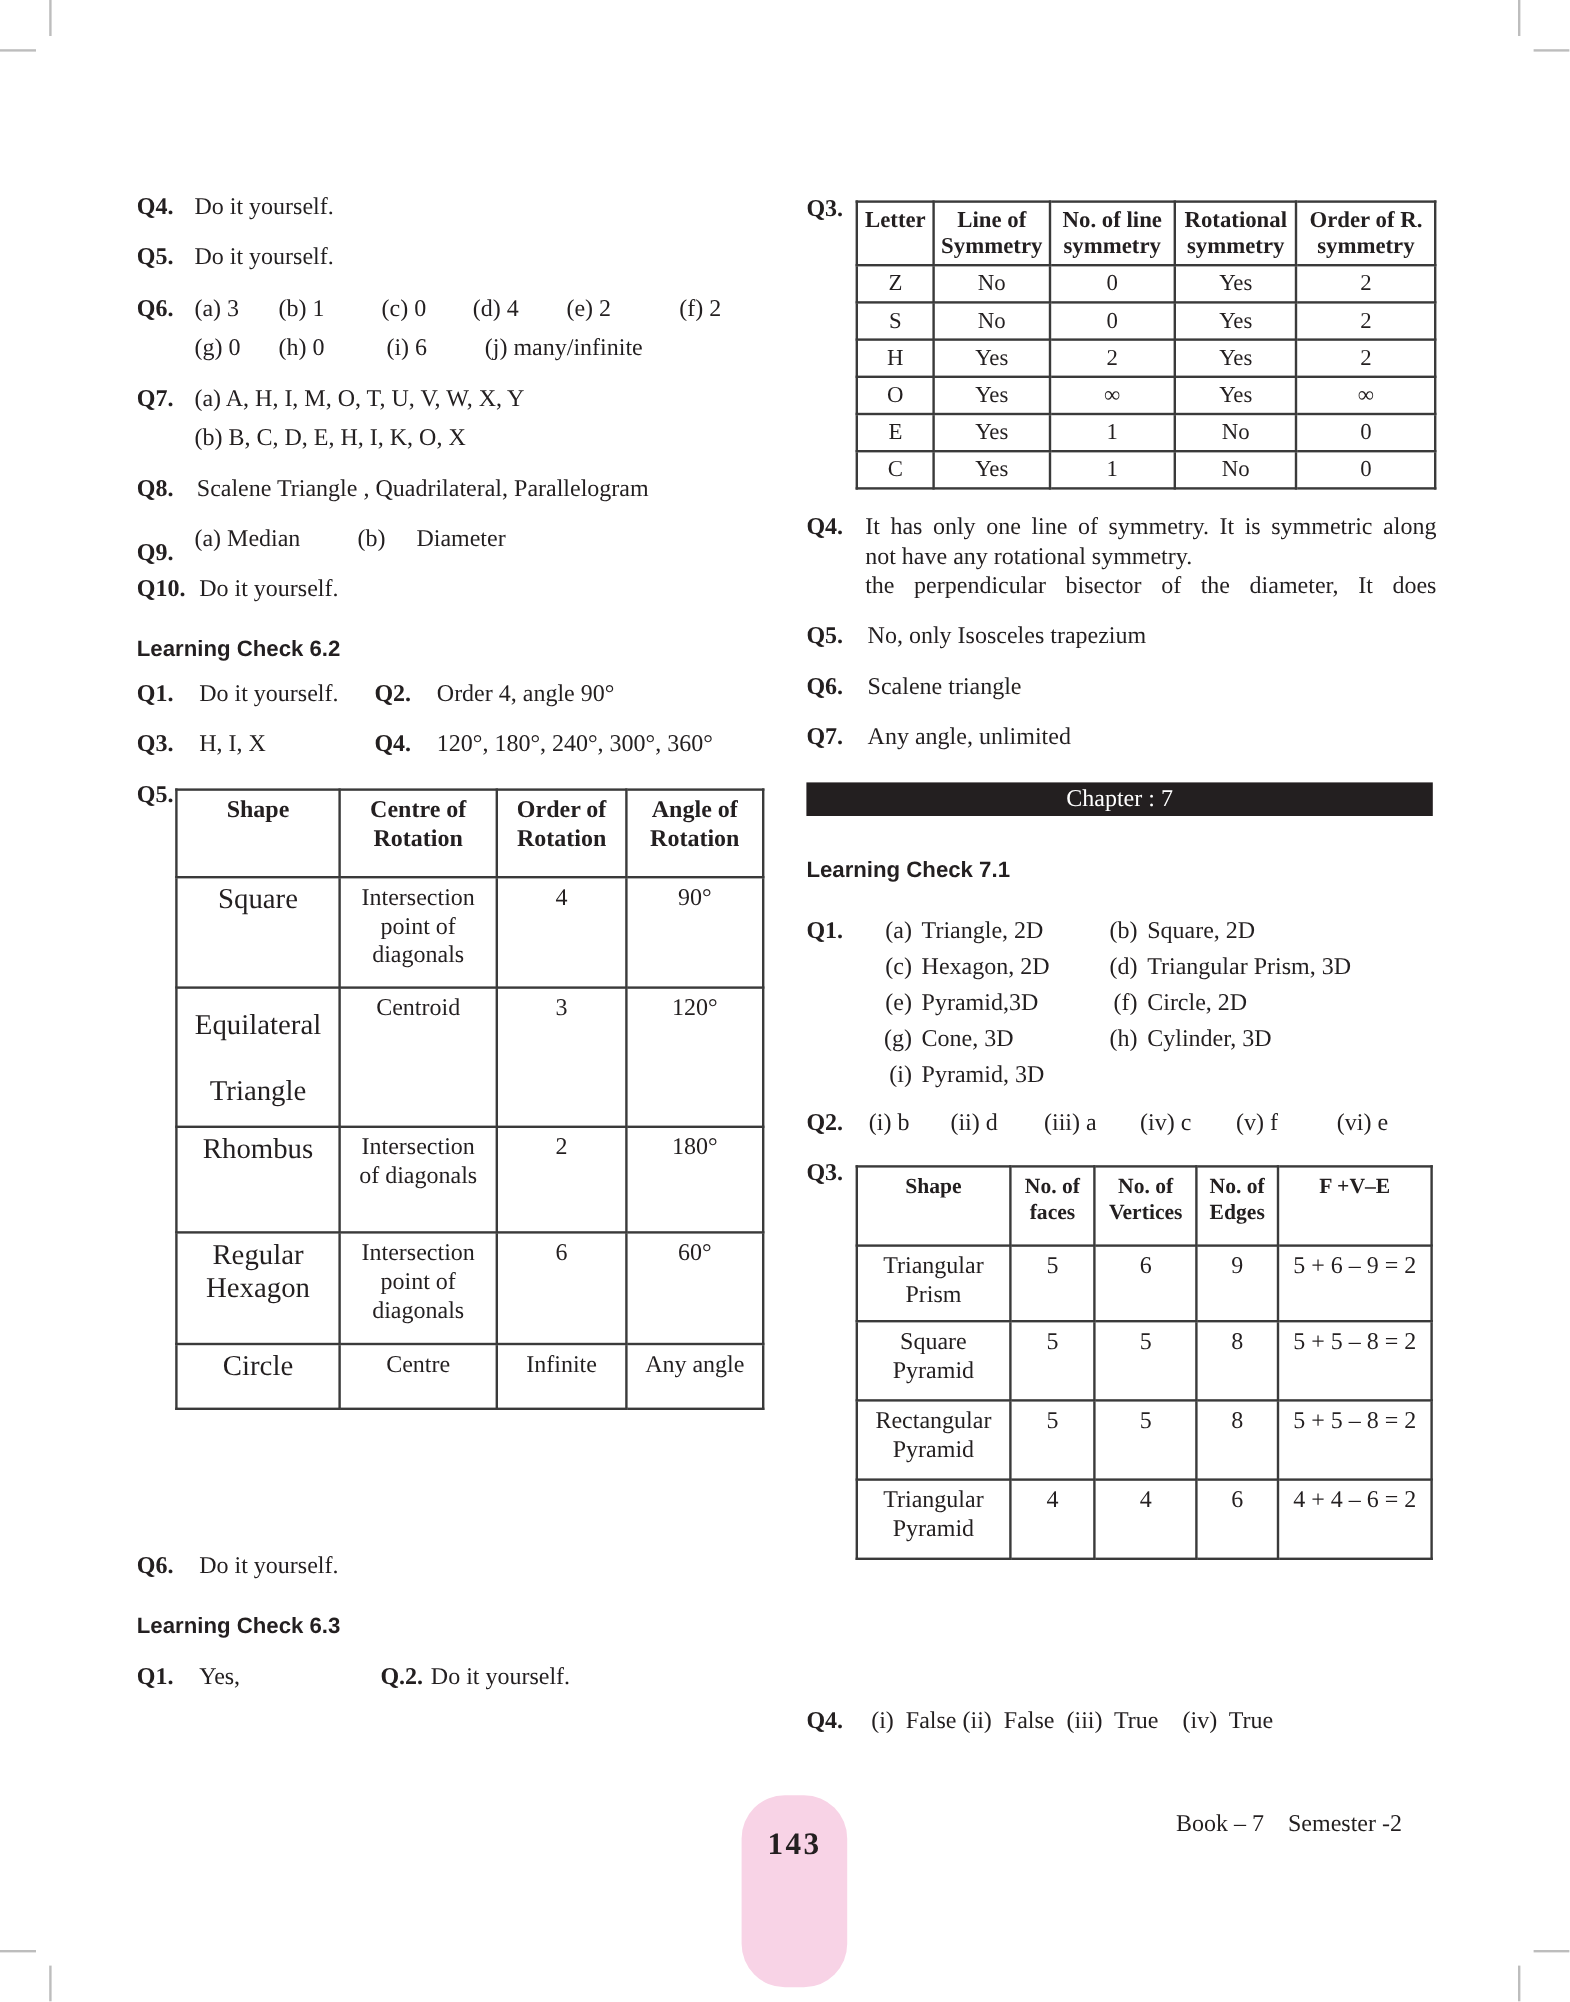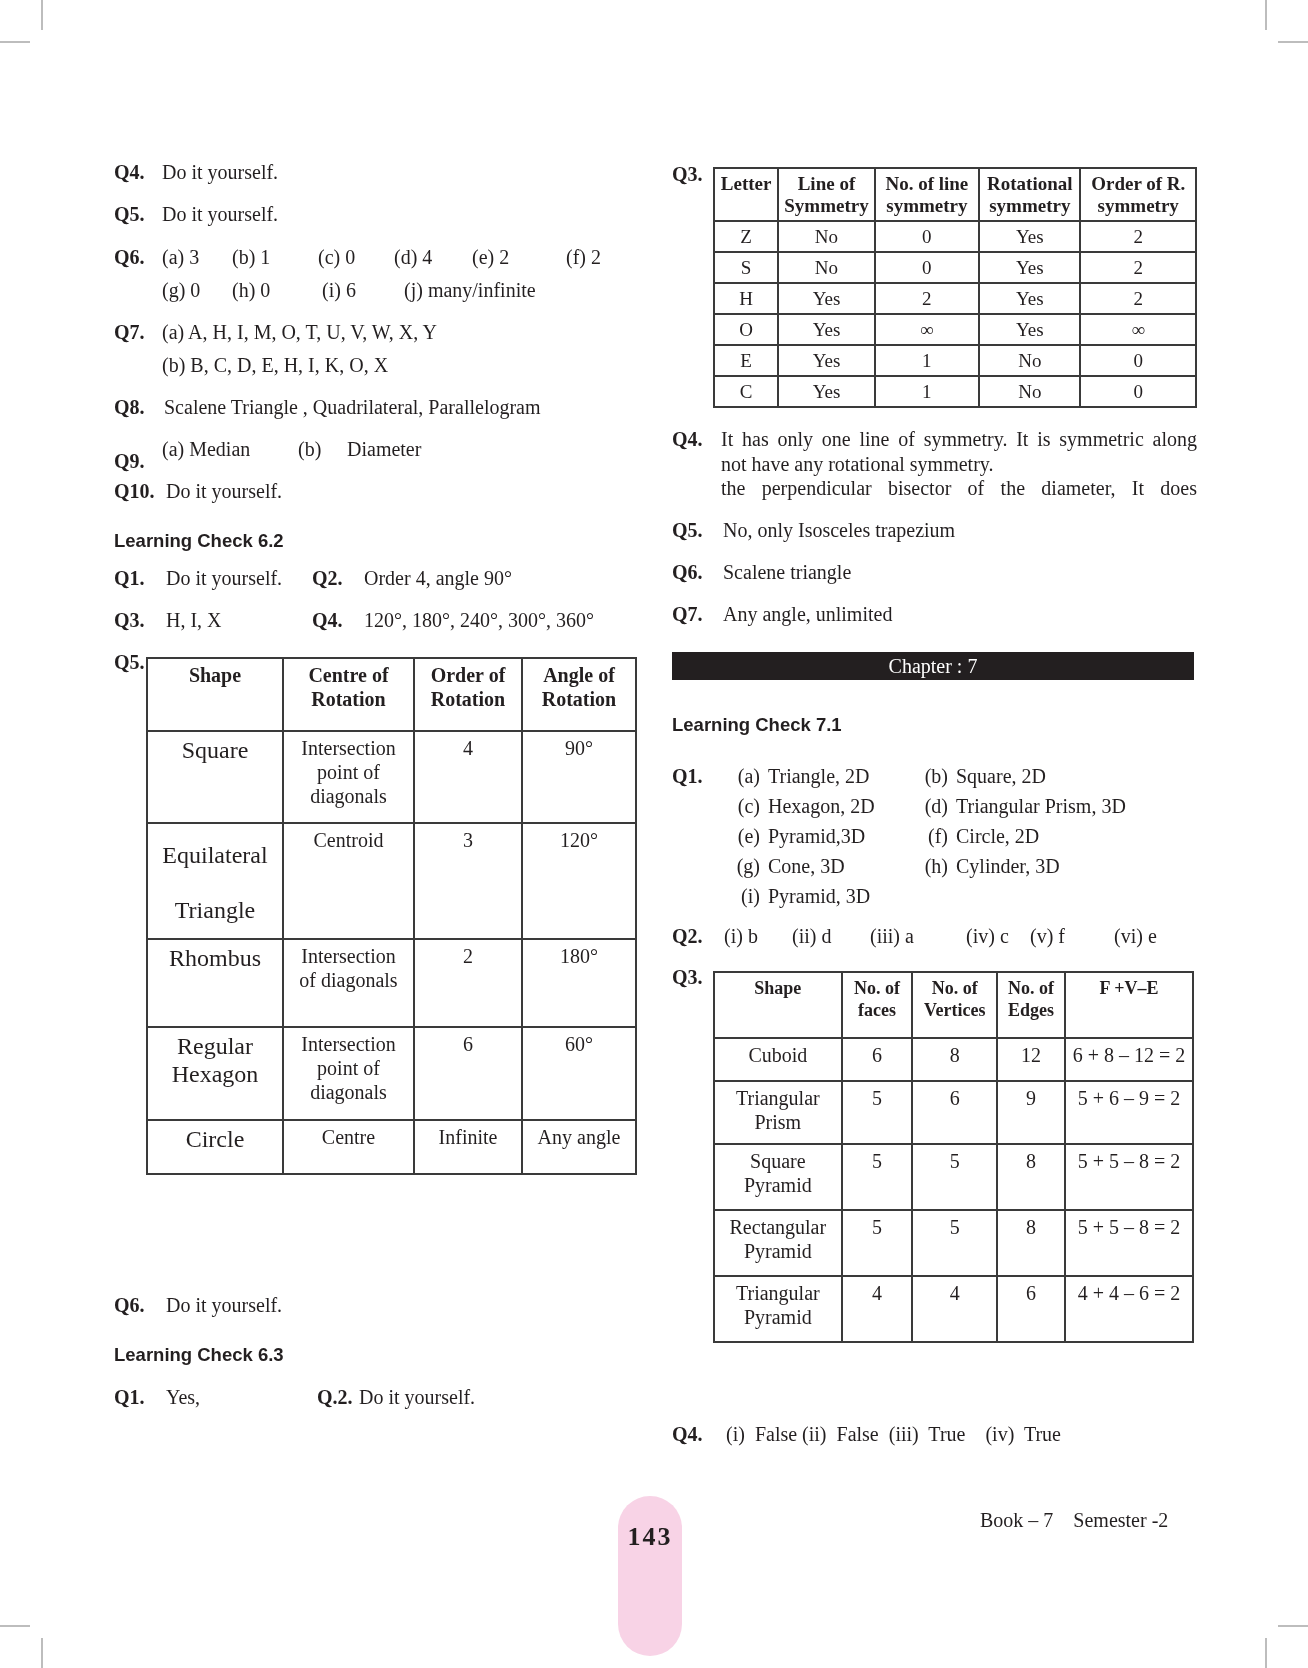--- a/index.html
+++ b/index.html
@@ -8,21 +8,21 @@
   .abs { position:absolute; }
   .crop { position:absolute; background:#bdbdbd; }
   .txt { position:absolute; font-family:"Liberation Serif",serif; font-size:20px; line-height:24px; white-space:nowrap; }
   .qn { font-weight:bold; position:absolute; }
   .heading { position:absolute; font-family:"Liberation Sans",sans-serif; font-weight:bold; font-size:18.5px; color:#231f20; }
   table.grid { border-collapse:collapse; position:absolute; font-family:"Liberation Serif",serif; color:#231f20; }
   table.grid td, table.grid th { border:2px solid #3a3a3a; text-align:center; vertical-align:top; padding:0; }
   table.grid th { font-weight:bold; }
   .chapbar { position:absolute; left:672px; top:652px; width:522px; height:28px; background:#231f20; color:#fff;
              font-family:"Liberation Serif",serif; font-size:20px; line-height:28px; text-align:center; }
-  .pagetab { position:absolute; left:618px; top:1496px; width:64px; height:160px; background:#f8d3e6; border-radius:36px;
+  .pagetab { position:absolute; left:618px; top:1496px; width:88px; height:160px; background:#f8d3e6; border-radius:36px;
              text-align:center; font-family:"Liberation Serif",serif; font-weight:bold; font-size:26px; padding-top:26px; box-sizing:border-box; letter-spacing:2px; }
   .footer { position:absolute; left:980px; top:1509px; font-family:"Liberation Serif",serif; font-size:20px; white-space:pre; }
 </style>
 </head>
 <body>
 
 <div class="crop" style="left:41px;top:0;width:2px;height:30px;"></div>
 <div class="crop" style="left:0;top:41px;width:30px;height:2px;"></div>
 <div class="crop" style="left:1265px;top:0;width:2px;height:30px;"></div>
 <div class="crop" style="left:1278px;top:41px;width:30px;height:2px;"></div>
@@ -262,21 +262,21 @@
         <div><span style="display:inline-block;width:36px;text-align:right;margin-right:8px;">(f)</span><span>Circle, 2D</span></div>
         <div><span style="display:inline-block;width:36px;text-align:right;margin-right:8px;">(h)</span><span>Cylinder, 3D</span></div>
       </div>
   </div>
 
   <div class="txt" style="left:672px;top:924px;width:520px;">
     <span class="qn" style="left:0;top:0;">Q2.</span>
     <span class="abs" style="left:52px;top:0;">(i) b</span>
     <span class="abs" style="left:120px;top:0;">(ii)  d</span>
     <span class="abs" style="left:198px;top:0;">(iii)  a</span>
-    <span class="abs" style="left:278px;top:0;margin-left:16px;">(iv)  c</span>
+    <span class="abs" style="left:278px;top:0;">(iv)  c</span>
     <span class="abs" style="left:358px;top:0;">(v)  f</span>
     <span class="abs" style="left:442px;top:0;">(vi)  e</span>
   </div>
 
   <div class="txt" style="left:672px;top:965px;"><span class="qn" style="position:static;">Q3.</span></div>
   <table class="grid" id="solid-table" style="left:713px;top:971px;width:481px;font-size:20px;line-height:24px;">
     <colgroup>
         <col style="width:128px">
         <col style="width:71px">
         <col style="width:85px">
@@ -286,27 +286,20 @@
     <thead>
         <tr style="height:66px;">
       <th style="padding-top:4px;font-size:18px;line-height:22px;"><span>Shape</span></th>
       <th style="padding-top:4px;font-size:18px;line-height:22px;"><span>No. of</span><br><span>faces</span></th>
       <th style="padding-top:4px;font-size:18px;line-height:22px;"><span>No. of</span><br><span>Vertices</span></th>
       <th style="padding-top:4px;font-size:18px;line-height:22px;"><span>No. of</span><br><span>Edges</span></th>
       <th style="padding-top:4px;font-size:18px;line-height:22px;"><span>F +V–E</span></th>
     </tr>
       </thead>
     <tbody id="solid-body">
-        <tr style="height: 43px;">
-          <td style="padding-top: 4px;">Cuboid</td>
-          <td style="padding-top: 4px;">6</td>
-          <td style="padding-top: 4px;">8</td>
-          <td style="padding-top: 4px;">12</td>
-          <td style="padding-top: 4px;">6 + 8 – 12 = 2</td>
-        </tr>
         <tr style="height: 63px;">
           <td style="padding-top: 4px;">Triangular<br>Prism</td>
           <td style="padding-top: 4px;">5</td>
           <td style="padding-top: 4px;">6</td>
           <td style="padding-top: 4px;">9</td>
           <td style="padding-top: 4px;">5 + 6 – 9 = 2</td>
         </tr>
         <tr style="height: 66px;">
           <td style="padding-top: 4px;">Square<br>Pyramid</td>
           <td style="padding-top: 4px;">5</td>

